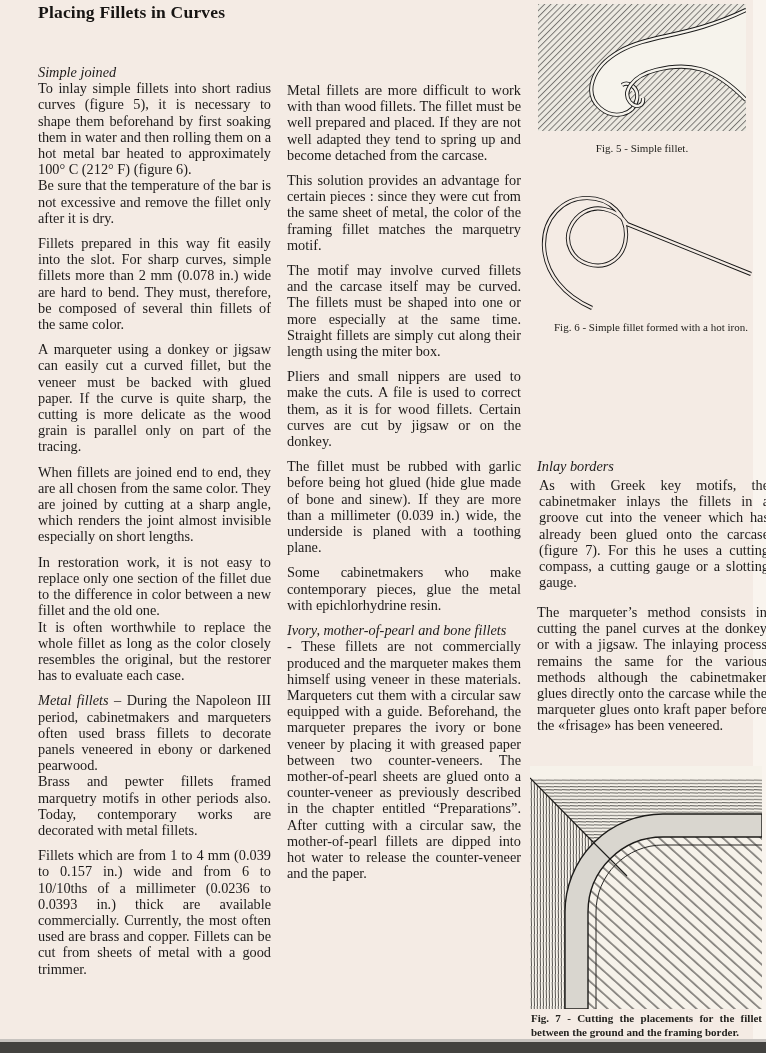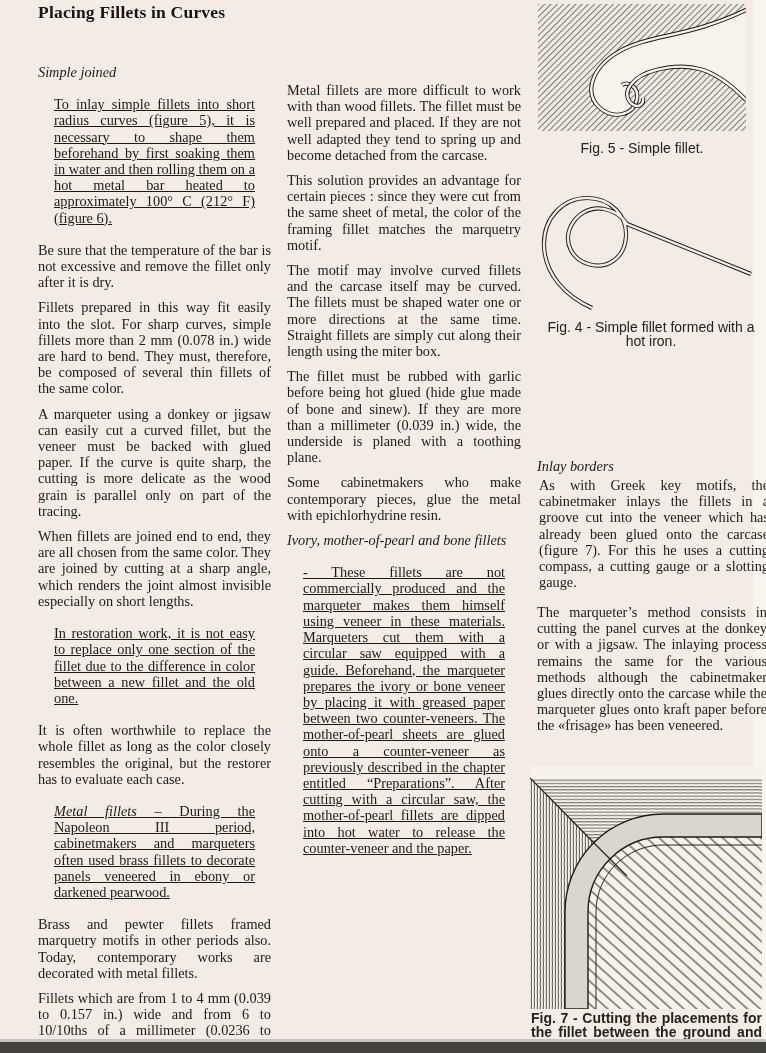--- a/index.html
+++ b/index.html
@@ -9,26 +9,26 @@
   .edge-strip{position:absolute;right:0;top:0;width:13px;height:100%;background:#f9f4ee;}
   .bottom-line{position:absolute;left:0;top:1039px;width:100%;height:3px;background:#c7c3bf;}
   .bottom-band{position:absolute;left:0;top:1042px;width:100%;height:11px;background:#43423f;}
   h1.title{position:absolute;left:38px;top:2px;margin:0;font-size:17.5px;font-weight:bold;
        letter-spacing:.2px;color:#161412;}
   .col{position:absolute;font-size:14.3px;line-height:16.2px;text-align:justify;}
   .col1{left:38px;top:64px;width:233px;}
   .col2{left:287px;top:82px;width:234px;}
   .col3{left:537px;top:0;width:230px;height:1053px;text-align:justify;}
   p{margin:0 0 9px 0;}
-  p.tight{margin:16px;text-decoration:underline;}
+  p.tight{margin:0;}
   .gap{margin-top:4px;}
   .ital{font-style:italic;}
   .h-ital{font-style:italic;margin:0;}
   .abs{position:absolute;}
-  .caption{font-family:Liberation Sans, sans-serif;font-size:14px;line-height:14px;color:#24231f;}
+  .caption{font-family:Liberation Serif, serif;font-size:11px;line-height:14px;color:#24231f;}
   .cap-center{text-align:center;}
   .cap7{font-weight:bold;text-align:justify;}
   .figpanel{position:absolute;}
   svg{display:block;}
 </style>
 </head>
 <body>
 
 <div class="page">
   <div class="edge-strip"></div>
@@ -45,21 +45,22 @@
     <p class="tight">In restoration work, it is not easy to replace only one section of the fillet due to the difference in color between a new fillet and the old one.</p>
     <p>It is often worthwhile to replace the whole fillet as long as the color closely resembles the original, but the restorer has to evaluate each case.</p>
     <p class="tight gap"><span class="ital">Metal fillets</span><span> – During the Napoleon III period, cabinetmakers and marqueters often used brass fillets to decorate panels veneered in ebony or darkened pearwood.</span></p>
     <p>Brass and pewter fillets framed marquetry motifs in other periods also. Today, contemporary works are decorated with metal fillets.</p>
     <p class="gap">Fillets which are from 1 to 4 mm (0.039 to 0.157 in.) wide and from 6 to 10/10ths of a millimeter (0.0236 to 0.0393 in.) thick are available commercially. Currently, the most often used are brass and copper. Fillets can be cut from sheets of metal with a good trimmer.</p>
   </div>
 
   <div class="col col2">
     <p>Metal fillets are more difficult to work with than wood fillets. The fillet must be well prepared and placed. If they are not well adapted they tend to spring up and become detached from the carcase.</p>
     <p>This solution provides an advantage for certain pieces : since they were cut from the same sheet of metal, the color of the framing fillet matches the marquetry motif.</p>
-    <p>The motif may involve curved fillets and the carcase itself may be curved. The fillets must be shaped water one or more directions at the same time. Straight fillets are simply cut along their length using the miter box.</p>
+    <p>The motif may involve curved fillets and the carcase itself may be curved. The fillets must be shaped into one or more especially at the same time. Straight fillets are simply cut along their length using the miter box.</p>
+    <p>Pliers and small nippers are used to make the cuts. A file is used to correct them, as it is for wood fillets. Certain curves are cut by jigsaw or on the donkey.</p>
     <p>The fillet must be rubbed with garlic before being hot glued (hide glue made of bone and sinew). If they are more than a millimeter (0.039 in.) wide, the underside is planed with a toothing plane.</p>
     <p>Some cabinetmakers who make contemporary pieces, glue the metal with epichlorhydrine resin.</p>
     <p class="h-ital gap">Ivory, mother-of-pearl and bone fillets</p>
     <p class="tight">- These fillets are not commercially produced and the marqueter makes them himself using veneer in these materials. Marqueters cut them with a circular saw equipped with a guide. Beforehand, the marqueter prepares the ivory or bone veneer by placing it with greased paper between two counter-veneers. The mother-of-pearl sheets are glued onto a counter-veneer as previously described in the chapter entitled “Preparations”. After cutting with a circular saw, the mother-of-pearl fillets are dipped into hot water to release the counter-veneer and the paper.</p>
   </div>
 
   <div class="col col3">
 
     <div class="figpanel" style="left:1px;top:4px;">
       <svg width="208" height="127" viewBox="0 0 208 127">
@@ -82,21 +83,21 @@
     <div class="abs caption cap-center" style="left:1px;top:141px;width:208px;">Fig. 5 - Simple fillet.</div>
 
     <div class="figpanel" style="left:0;top:176px;">
       <svg width="228" height="140" viewBox="0 0 228 140">
         <g fill="none">
           <path d="M 55 132 C 28 120 8 98 7 70 C 6 42 26 22 50 22 C 74 22 90 40 89 60 C 88 82 70 94 51 88 C 35 83 27 67 33 52 C 39 38 53 30 67 33 C 78 35 86 42 90 48 L 214 98" stroke="#161616" stroke-width="4.2"></path>
           <path d="M 55 132 C 28 120 8 98 7 70 C 6 42 26 22 50 22 C 74 22 90 40 89 60 C 88 82 70 94 51 88 C 35 83 27 67 33 52 C 39 38 53 30 67 33 C 78 35 86 42 90 48 L 214 98" stroke="#f4ebe4" stroke-width="2.4"></path>
         </g>
       </svg>
     </div>
-    <div class="abs caption cap-center" style="left:0;top:320px;width:228px;">Fig. 4 - Simple fillet formed with a hot iron.</div>
+    <div class="abs caption cap-center" style="left:0;top:320px;width:228px;">Fig. 6 - Simple fillet formed with a hot iron.</div>
 
     <p class="abs h-ital" style="left:0;top:458px;width:230px;">Inlay borders</p>
     <p class="abs" style="left:0;top:475px;width:230px;margin:2px;">As with Greek key motifs, the cabinetmaker inlays the fillets in a groove cut into the veneer which has already been glued onto the carcase (figure 7). For this he uses a cutting compass, a cutting gauge or a slotting gauge.</p>
     <p class="abs" style="left:0;top:604px;width:230px;margin:0;">The marqueter’s method consists in cutting the panel curves at the donkey or with a jigsaw. The inlaying process remains the same for the various methods although the cabinetmaker glues directly onto the carcase while the marqueter glues onto kraft paper before the «frisage» has been veneered.</p>
 
     <div class="figpanel" style="left:-7px;top:766px;">
       <svg width="232" height="243" viewBox="0 0 232 243">
         <defs>
           <pattern id="vgrain" width="3" height="8" patternUnits="userSpaceOnUse">
             <line x1="1.2" y1="0" x2="1.5" y2="8" stroke="#2e2c2a" stroke-width="0.8"></line>

